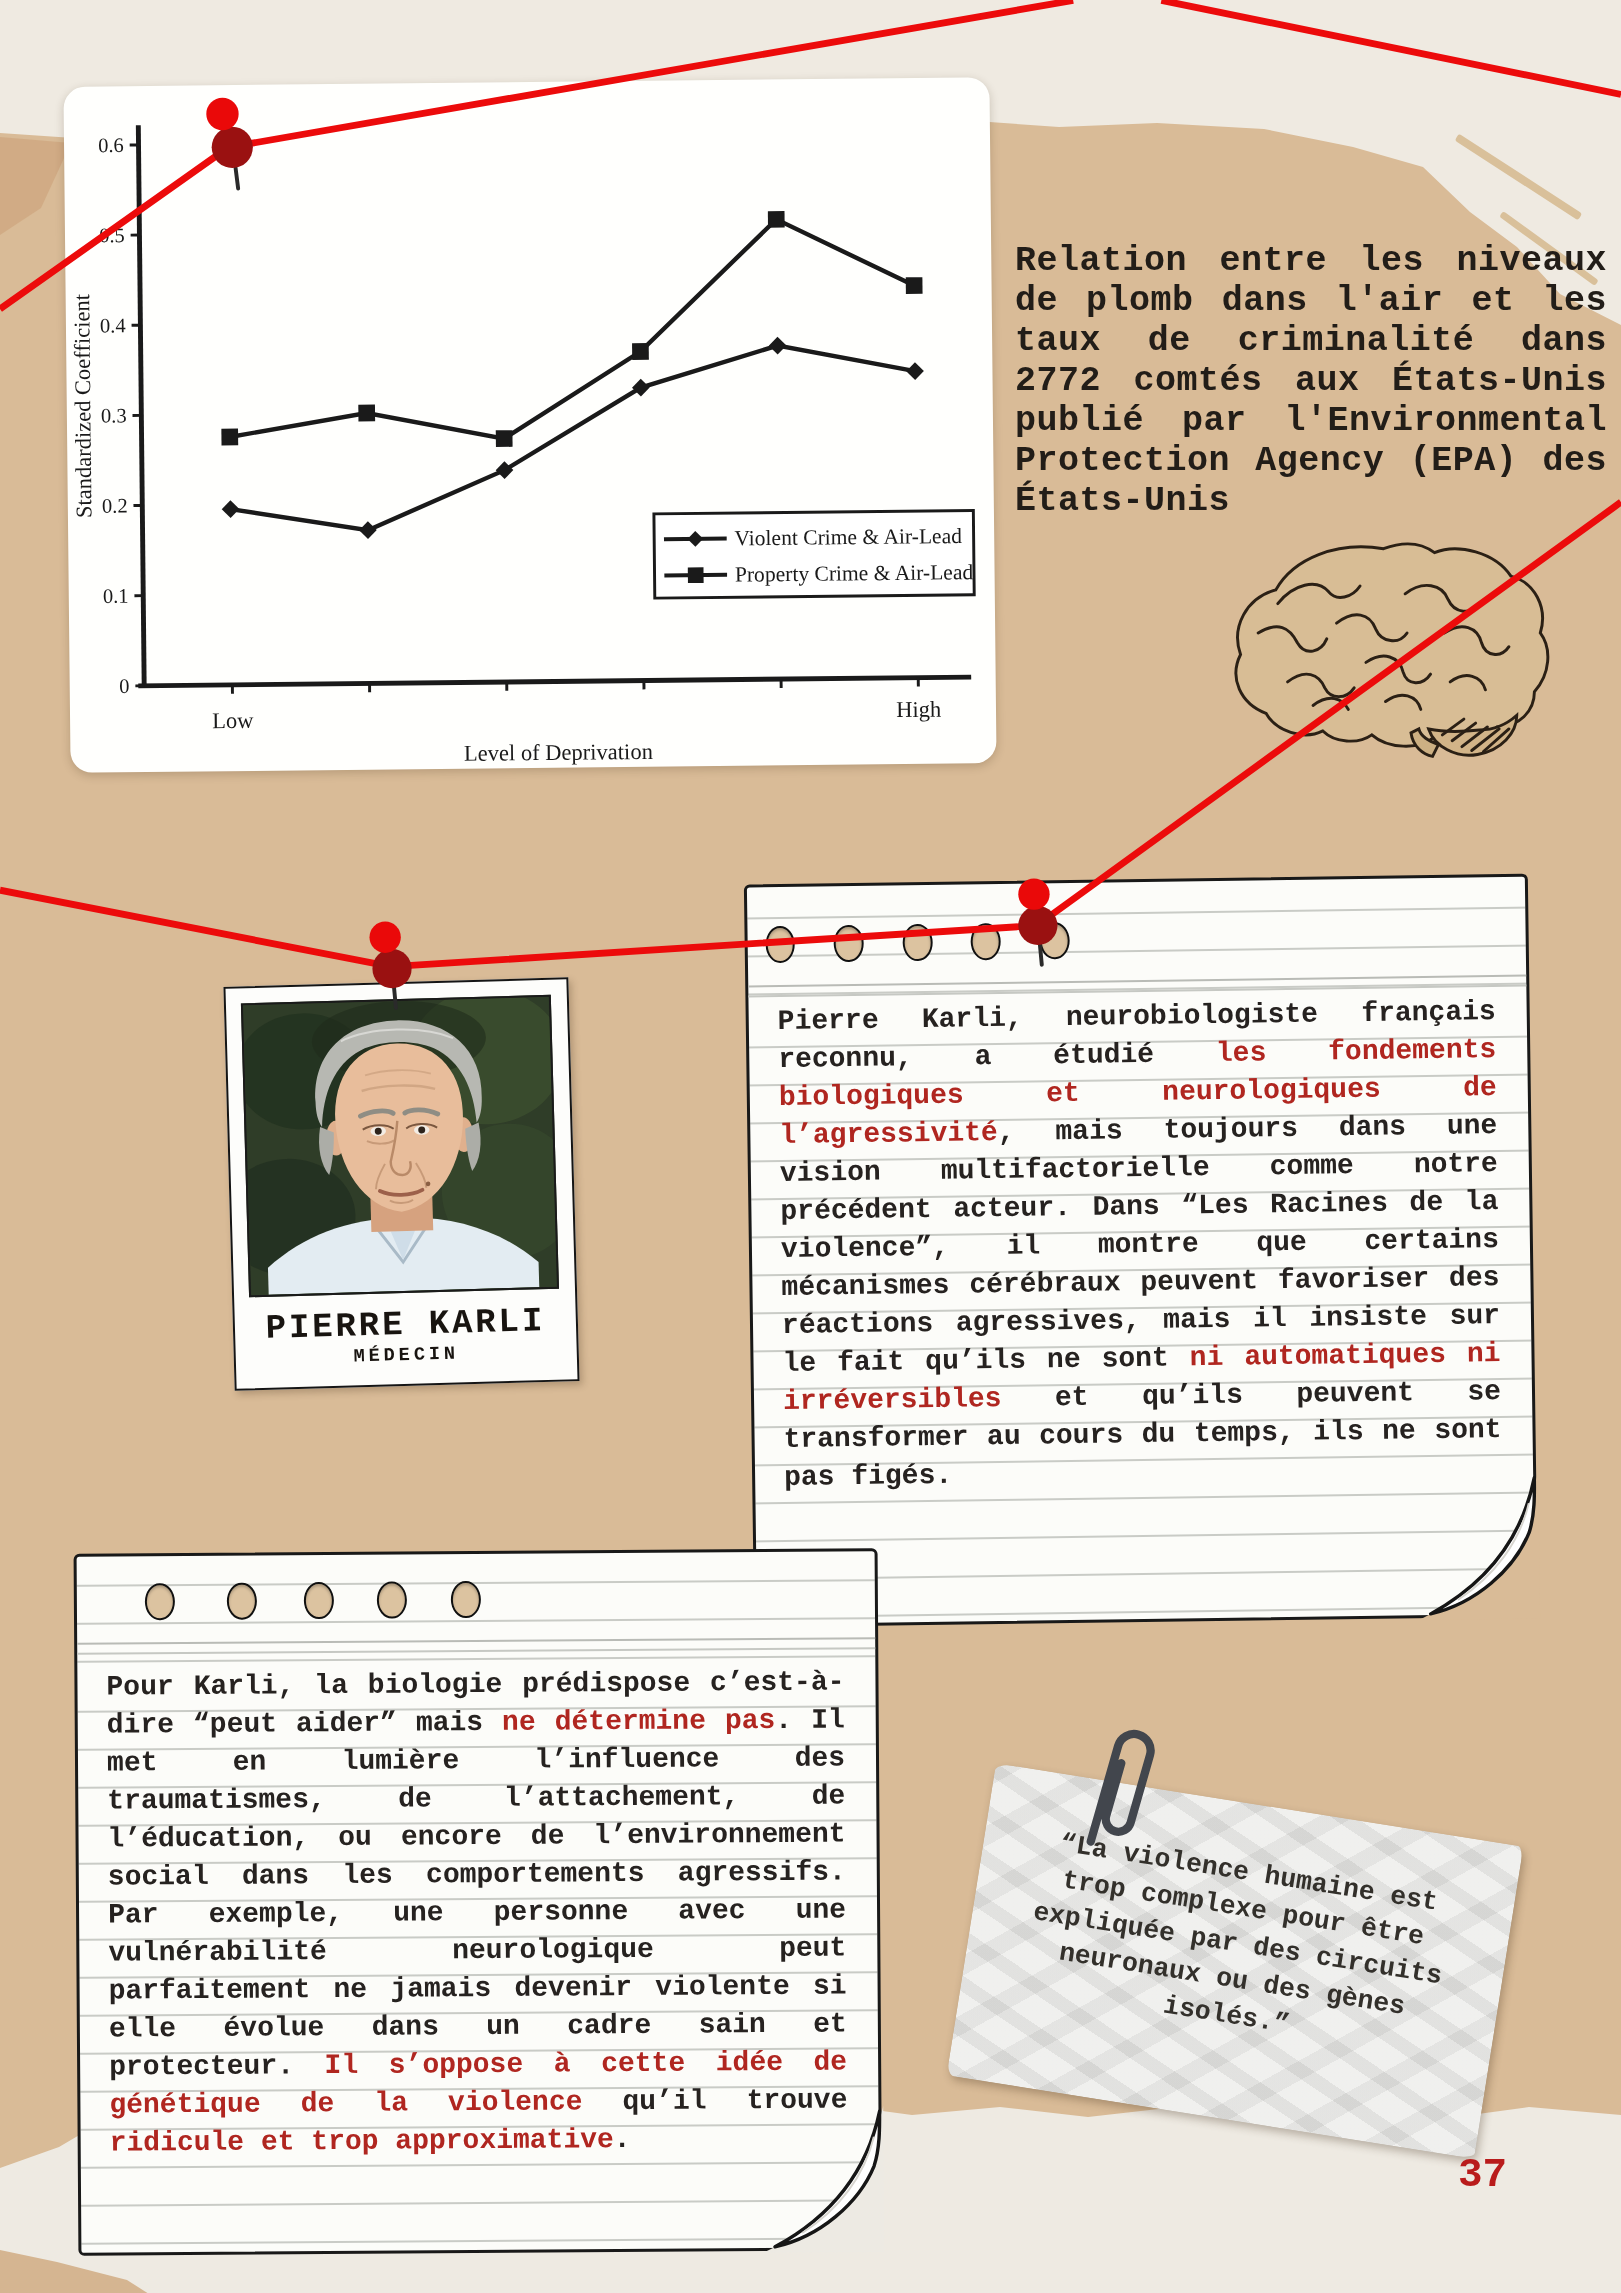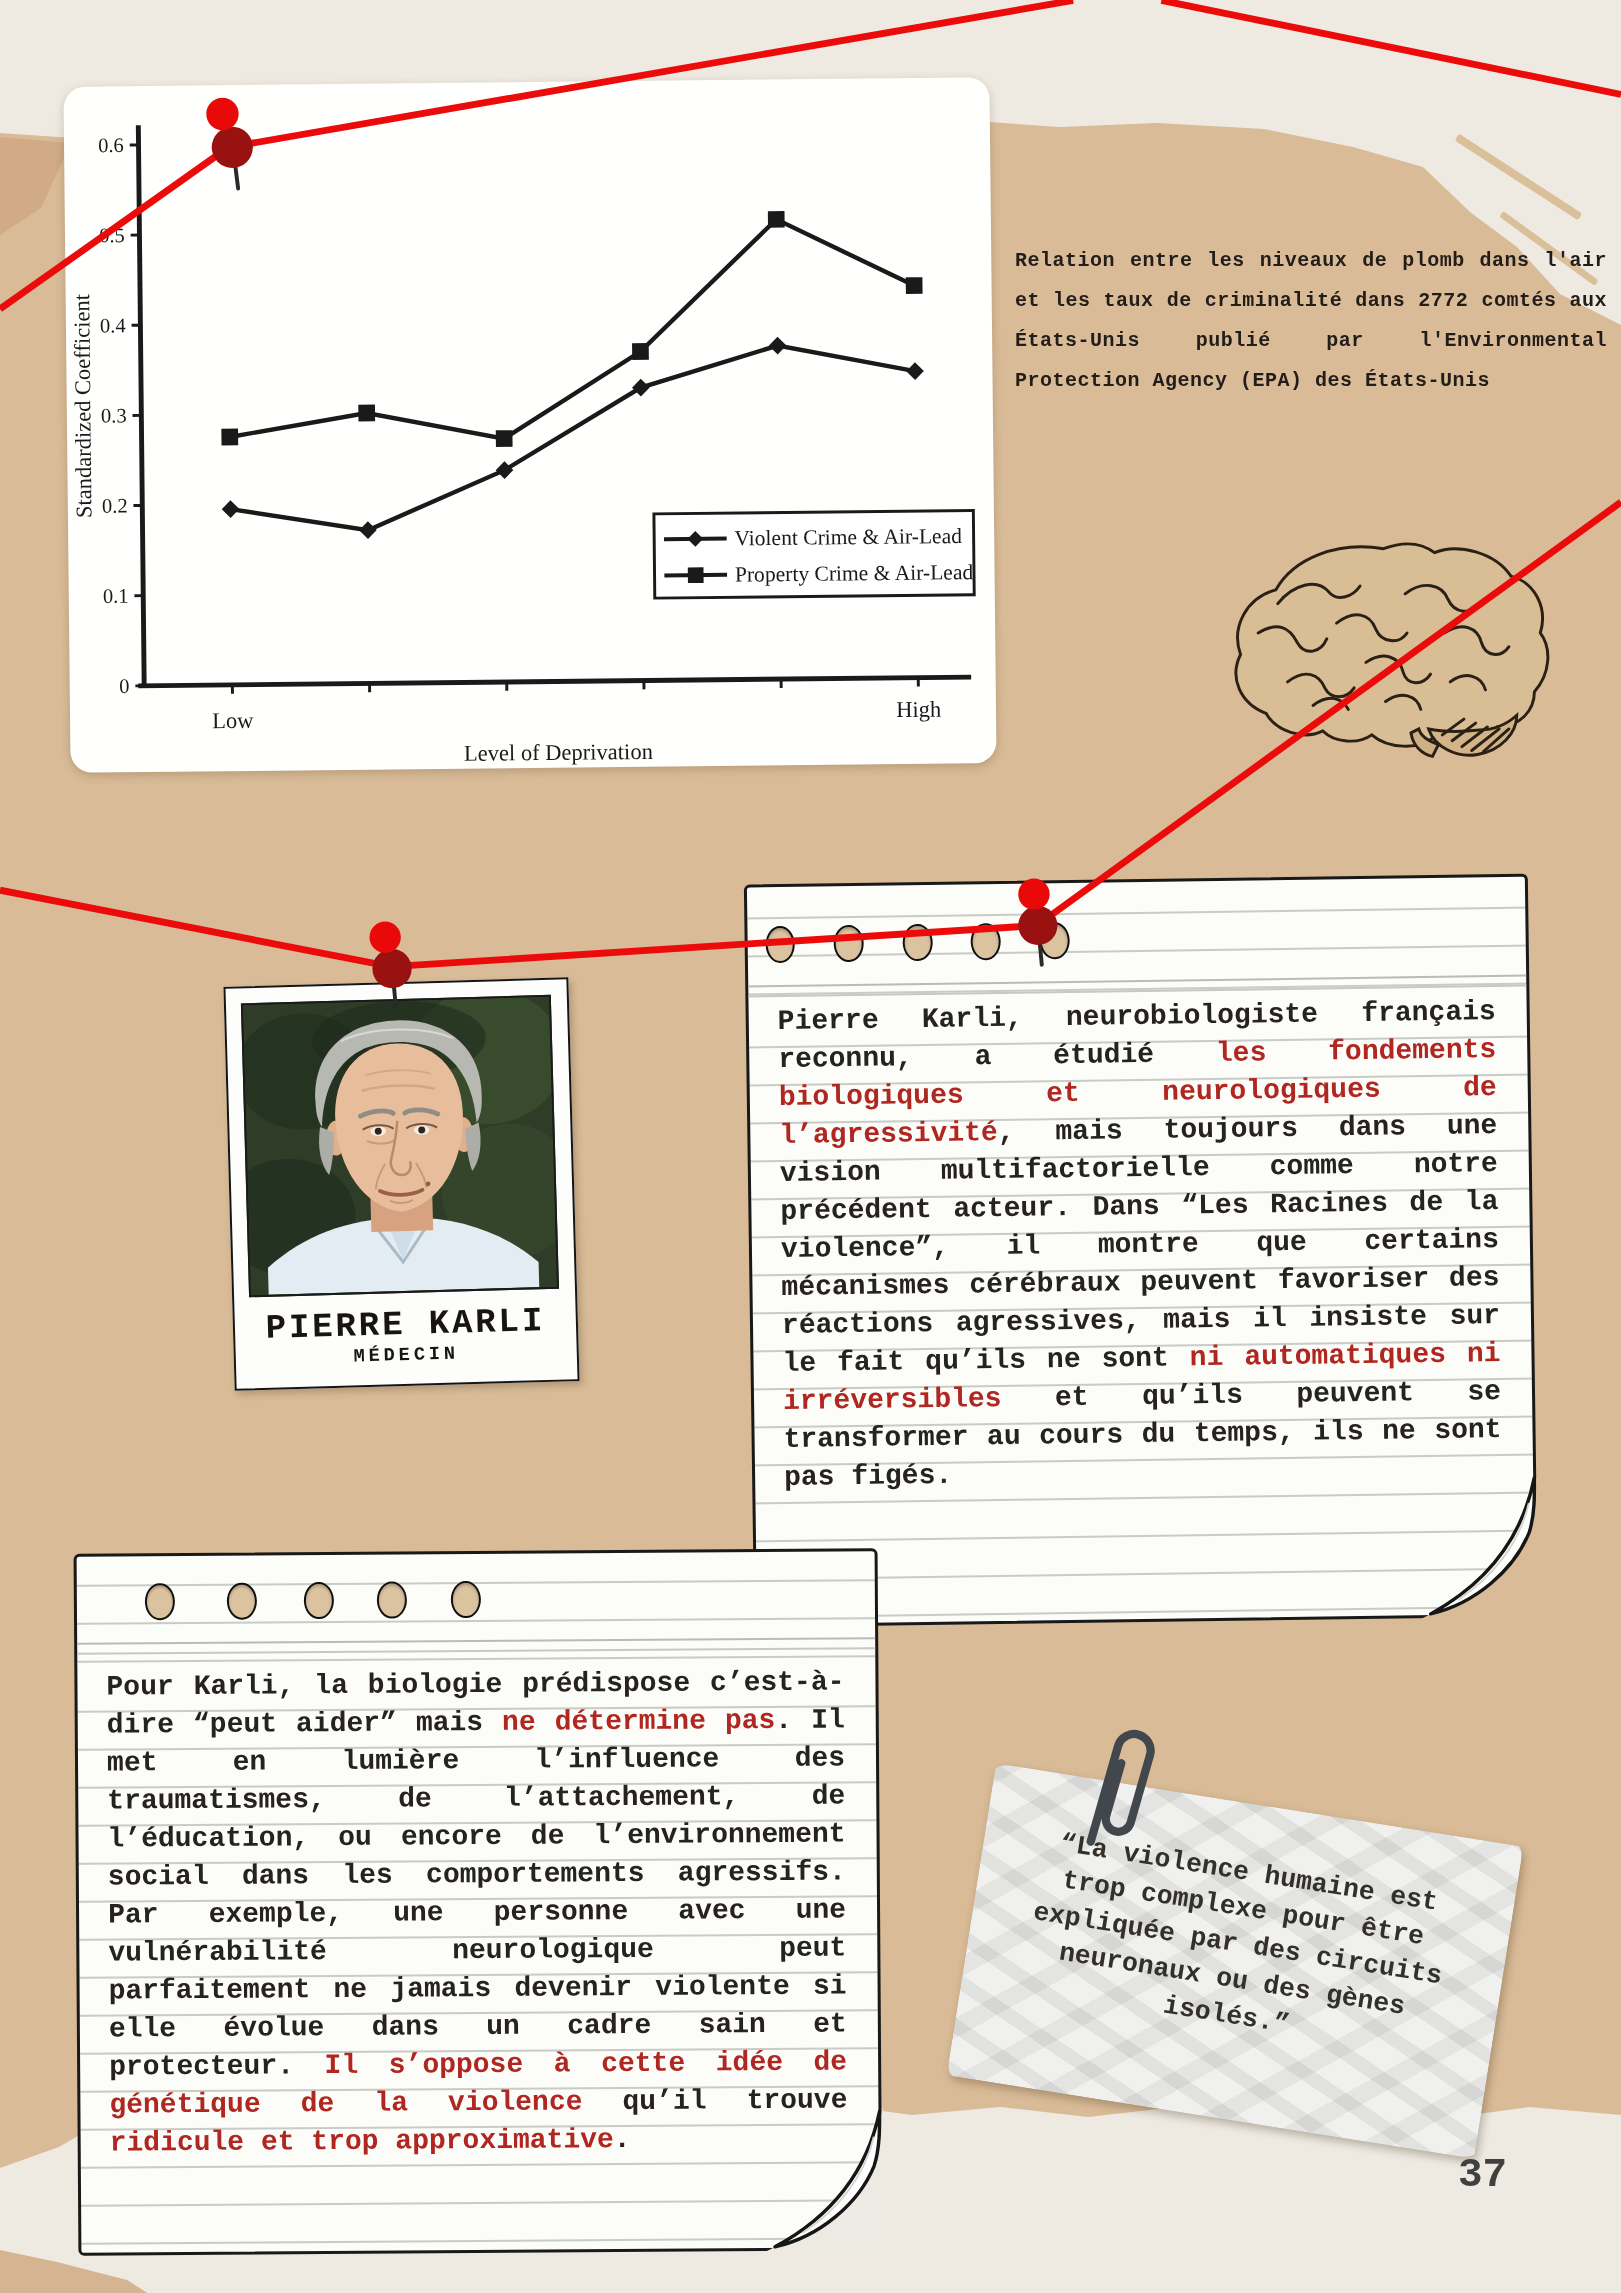--- a/index.html
+++ b/index.html
@@ -15,21 +15,21 @@
   #wedge-tl{background:#c7996f;opacity:.45;z-index:3;clip-path:polygon(0 137px,71px 143px,41px 208px,0 235px);}
   .streak{position:absolute;background:#d9c09a;z-index:3;border-radius:2.9px;}
   #speck{position:absolute;left:127px;top:549px;width:14.7px;height:8.8px;background:#6b4a2e;border-radius:50%;opacity:.75;transform:rotate(-18deg);z-index:4;}
 
   
   #chart-card{position:absolute;left:67px;top:82px;width:926px;height:686px;background:#fffffd;
     border-radius:21.6px;box-shadow:0 2.9px 9.8px rgba(60,40,20,.22);transform:rotate(-.6deg);z-index:10;}
   #chart-card svg{display:block;}
 
   
-  #caption{position:absolute;left:1015px;top:241px;width:592px;font-size:20px;line-height:40px;
+  #caption{position:absolute;left:1015px;top:241px;width:592px;font-size:35px;line-height:40px;
     font-weight:700;color:#221d18;text-align:justify;z-index:10;letter-spacing:0.5px;}
 
   
   #brain{position:absolute;left:1219px;top:535px;z-index:10;}
 
   
   #polaroid{position:absolute;left:229px;top:982px;width:345px;height:404px;background:#fdfdfb;
     border:2.9px solid #151515;box-sizing:border-box;padding:14.7px 14.7px 0;transform:rotate(-1.6deg);
     box-shadow:2.9px 3.9px 7.8px rgba(60,40,20,.25);z-index:11;}
   #polaroid .photo{width:310px;height:294px;border:2px solid #1a1a1a;box-sizing:border-box;overflow:hidden;background:#2f3d28;}
@@ -68,21 +68,21 @@
   #paperclip{position:absolute;left:1082px;top:1713px;z-index:14;transform:rotate(16deg);}
 
   
   #strings{position:absolute;left:0;top:0;z-index:60;pointer-events:none;}
   .str{fill:none;stroke:#ec0b0b;stroke-width:7;}
   .pin-stick{stroke:#2a2a2a;stroke-width:4;stroke-linecap:round;}
   .pin-dark{fill:#9a1111;}
   .pin-bright{fill:#ea0909;}
 
   
-  #pagenum{position:absolute;left:1458px;top:2152px;font-size:41px;font-weight:700;color:#404040;z-index:20;}
+  #pagenum{position:absolute;left:1458px;top:2152px;font-size:41px;font-weight:700;color:#b91c1c;z-index:20;}
 </style>
 </head>
 <body>
 
 <div id="page">
 
   <div class="band" id="band-top"></div>
   <div class="band" id="band-bottom"></div>
   <div class="band" id="wedge-bl"></div>
   <div class="band" id="wedge-tl"></div>

